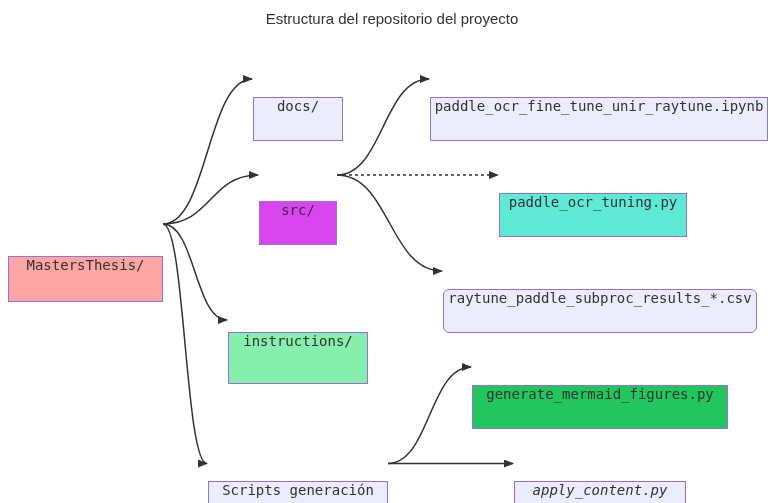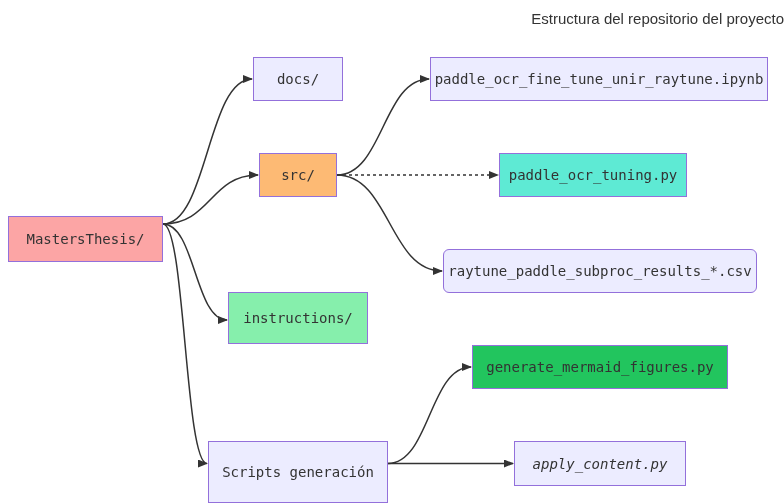--- a/index.html
+++ b/index.html
@@ -13,21 +13,21 @@
     width: 784px;
     height: 503px;
     background: #ffffff;
     overflow: hidden;
   }
   #diagram-title {
     position: absolute;
     top: 10px;
     left: 0;
     width: 100%;
-    text-align: right;
+    text-align: center;
     font-size: 15px;
     color: #333333;
     font-family: "Liberation Sans", sans-serif;
   }
   #edges-svg {
     position: absolute;
     top: 0;
     left: 0;
     width: 784px;
     height: 503px;
@@ -39,26 +39,26 @@
   }
   .edge.dotted {
     stroke-dasharray: 3 3;
   }
   .node {
     position: absolute;
     box-sizing: border-box;
     background: #ECECFF;
     border: 1px solid #9370DB;
     display: flex;
-    align-items: center;
     justify-content: center;
     font-family: "DejaVu Sans Mono", monospace;
     font-size: 14px;
     color: #333333;
     white-space: nowrap;
+    margin-top: 40px;
   }
 </style>
 </head>
 <body>
 
 <div id="canvas">
   <svg id="edges-svg" xmlns="http://www.w3.org/2000/svg">
     <defs>
       <marker id="arrow" markerUnits="userSpaceOnUse" markerWidth="12" markerHeight="10" refX="9" refY="4" orient="auto">
         <path d="M0,0 L10,4 L0,8 z" fill="#333333"></path>
@@ -77,21 +77,21 @@
       </g>
   </svg>
   <div id="diagram-title">Estructura del repositorio del proyecto</div>
   <div id="node-layer">
       <div class="node" style="left: 8px; top: 216px; width: 155px; height: 46px; background: #fca5a5; border-color: rgb(147, 112, 219);">
         <span>MastersThesis/</span>
       </div>
       <div class="node" style="left: 253px; top: 57px; width: 90px; height: 44px; background: rgb(236, 236, 255); border-color: rgb(147, 112, 219);">
         <span>docs/</span>
       </div>
-      <div class="node" style="left: 259px; top: 153px; width: 78px; height: 44px; background: #fdba74; border-color: rgb(147, 112, 219);">
+      <div class="node" style="left: 259px; top: 161px; width: 78px; height: 44px; background: #d946ef; border-color: rgb(147, 112, 219);">
         <span>src/</span>
       </div>
       <div class="node" style="left: 430px; top: 57px; width: 338px; height: 44px; background: rgb(236, 236, 255); border-color: rgb(147, 112, 219);">
         <span>paddle_ocr_fine_tune_unir_raytune.ipynb</span>
       </div>
       <div class="node" style="left: 499px; top: 153px; width: 188px; height: 44px; background: #5eead4; border-color: rgb(147, 112, 219);">
         <span>paddle_ocr_tuning.py</span>
       </div>
       <div class="node" style="left: 443px; top: 249px; width: 314px; height: 44px; background: rgb(236, 236, 255); border-color: rgb(147, 112, 219); border-radius: 6px;">
         <span>raytune_paddle_subproc_results_*.csv</span>

